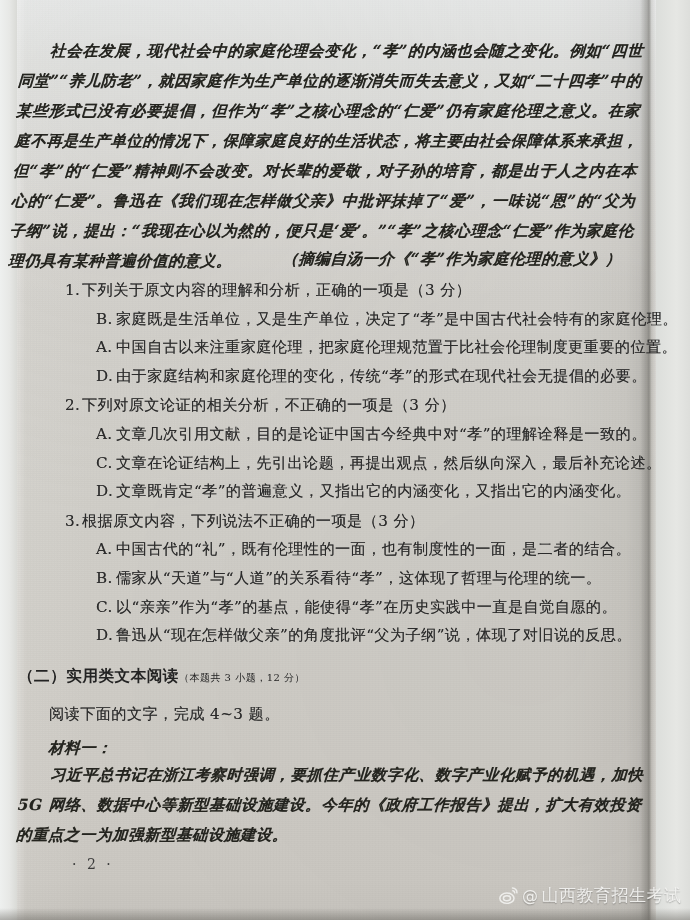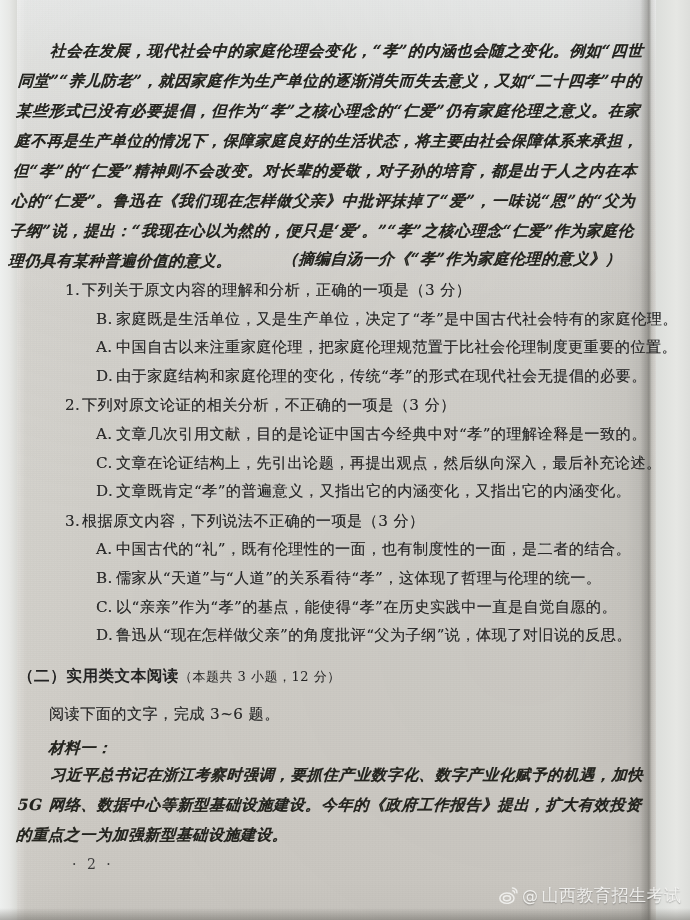--- a/index.html
+++ b/index.html
@@ -175,21 +175,21 @@
     position: absolute;
     left: 18px;
     top: 666px;
     width: 636px;
     font-family: "DejaVu Serif", "Liberation Serif", serif;
     font-size: 15.6px;
     font-weight: 700;
     letter-spacing: 0.5px;
     color: #232323;
   }
-  .sec-head .norm { font-weight: 400; font-size: 13px; text-align: right; }
+  .sec-head .norm { font-weight: 400; font-size: 10px; text-align: right; }
 
   .instruction {
     position: absolute;
     left: 18px;
     top: 700px;
     width: 636px;
     padding-left: 31px;
     box-sizing: border-box;
   }
 
@@ -286,21 +286,21 @@
         <span class="q-opt"><span class="lbl">A.</span><span>中国古代的“礼”，既有伦理性的一面，也有制度性的一面，是二者的结合。</span></span>
         <span class="q-opt"><span class="lbl">B.</span><span>儒家从“天道”与“人道”的关系看待“孝”，这体现了哲理与伦理的统一。</span></span>
         <span class="q-opt"><span class="lbl">C.</span><span>以“亲亲”作为“孝”的基点，能使得“孝”在历史实践中一直是自觉自愿的。</span></span>
         <span class="q-opt"><span class="lbl">D.</span><span>鲁迅从“现在怎样做父亲”的角度批评“父为子纲”说，体现了对旧说的反思。</span></span>
       </div>
 
     </div>
 
     <div class="sec-head"><span>（二）实用类文本阅读</span><span class="norm">（本题共 3 小题，12 分）</span></div>
 
-    <div class="instruction song">阅读下面的文字，完成 3~6 题。</div>
+    <div class="instruction song">阅读下面的文字，完成 4~3 题。</div>
 
     <div class="material-label kai">材料一：</div>
 
     <div class="material-body kai">
       <p>习近平总书记在浙江考察时强调，要抓住产业数字化、数字产业化赋予的机遇，加快 5G 网络、数据中心等新型基础设施建设。今年的《政府工作报告》提出，扩大有效投资的重点之一为加强新型基础设施建设。</p>
     </div>
 
     <div class="page-num">· 2 ·</div>
 
     <div class="watermark">

